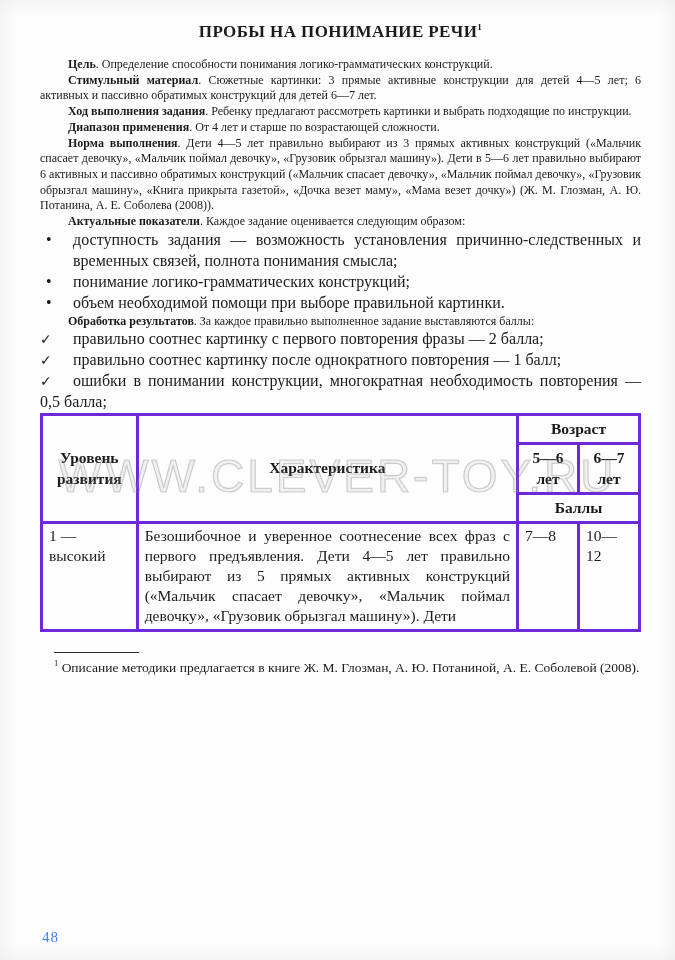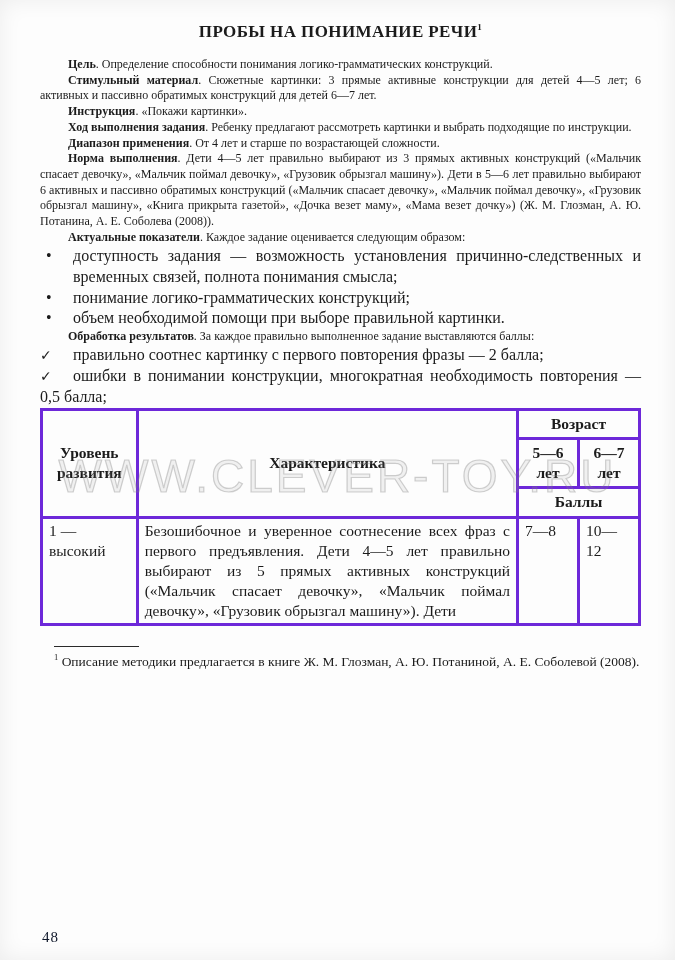--- a/index.html
+++ b/index.html
@@ -36,21 +36,21 @@
   }
   table.results td {
     border:3px solid #6d28d9; padding:2px 6px; vertical-align:top;
   }
   table.results td.hdr { font-weight:700; text-align:center; vertical-align:middle; padding:3px 4px; }
   table.results td.char-cell { text-align:justify; }
   col.c-level { width:16%; } col.c-char { width:63.6%; } col.c-a1 { width:10.2%; } col.c-a2 { width:10.2%; }
   .footnote-rule { width:85px; border-top:1.5px solid #2a2a2a; margin:20px 0 5px 14px; }
   .footnote { font-size:13.5px; line-height:1.3; padding-left:14px; }
   .footnote sup { font-size:8.5px; }
-  .page-number { position:absolute; left:42px; bottom:14px; font-size:15px; color:#0f172a; letter-spacing:1px; }
+  .page-number { position:absolute; left:42px; bottom:14px; font-size:15px; color:#3b82f6; letter-spacing:1px; }
   .watermark {
     position:absolute; top:449px; left:0; right:0; z-index:2; text-align:center;
     font-family:"Liberation Sans","DejaVu Sans",sans-serif; font-weight:400;
     font-size:46px; letter-spacing:3px; white-space:nowrap; pointer-events:none;
     color:rgba(145,145,145,0.12);
     -webkit-text-stroke:1.2px rgba(125,125,125,0.35);
   }
 </style>
 </head>
 <body>
@@ -60,37 +60,37 @@
   <div class="watermark">WWW.CLEVER-TOY.RU</div>
 
   <div class="content">
 
     <h1 class="title"><span>ПРОБЫ НА ПОНИМАНИЕ РЕЧИ</span><sup>1</sup></h1>
 
     <p class="para"><b class="lead">Цель</b><span>. Определение способности понимания логико-грамматических конструкций.</span></p>
 
     <p class="para"><b class="lead">Стимульный материал</b><span>. Сюжетные картинки: 3 прямые активные конструкции для детей 4—5 лет; 6 активных и пассивно обратимых конструкций для детей 6—7 лет.</span></p>
 
-    <p class="para"><b class="lead">Инструкция</b><span>. «Покажи картинки».</span></p>
 
     <p class="para"><b class="lead">Ход выполнения задания</b><span>. Ребенку предлагают рассмотреть картинки и выбрать подходящие по инструкции.</span></p>
 
     <p class="para"><b class="lead">Диапазон применения</b><span>. От 4 лет и старше по возрастающей сложности.</span></p>
 
     <p class="para"><b class="lead">Норма выполнения</b><span>. Дети 4—5 лет правильно выбирают из 3 прямых активных конструкций («Мальчик спасает девочку», «Мальчик поймал девочку», «Грузовик обрызгал машину»). Дети в 5—6 лет правильно выбирают 6 активных и пассивно обратимых конструкций («Мальчик спасает девочку», «Мальчик поймал девочку», «Грузовик обрызгал машину», «Книга прикрыта газетой», «Дочка везет маму», «Мама везет дочку») (Ж. М. Глозман, А. Ю. Потанина, А. Е. Соболева (2008)).</span></p>
 
     <p class="para"><b class="lead">Актуальные показатели</b><span>. Каждое задание оценивается следующим образом:</span></p>
 
     <div class="bullet-item"><span class="marker">•</span><span>доступность задания — возможность установления причинно-следственных и временных связей, полнота понимания смысла;</span></div>
     <div class="bullet-item"><span class="marker">•</span><span>понимание логико-грамматических конструкций;</span></div>
     <div class="bullet-item"><span class="marker">•</span><span>объем необходимой помощи при выборе правильной картинки.</span></div>
 
     <p class="para"><b class="lead">Обработка результатов</b><span>. За каждое правильно выполненное задание выставляются баллы:</span></p>
 
     <p class="check-item"><span class="check-marker">✓</span><span>правильно соотнес картинку с первого повторения фразы — 2 балла;</span></p>
+    <p class="check-item"><span class="check-marker">✓</span><span>правильно соотнес картинку после однократного повторения — 1 балл;</span></p>
     <p class="check-item"><span class="check-marker">✓</span><span>ошибки в понимании конструкции, многократная необходимость повторения — 0,5 балла;</span></p>
 
 
     <table class="results">
       <colgroup>
         <col class="c-level">
           <col class="c-char">
           <col class="c-a1">
           <col class="c-a2">
       </colgroup>

